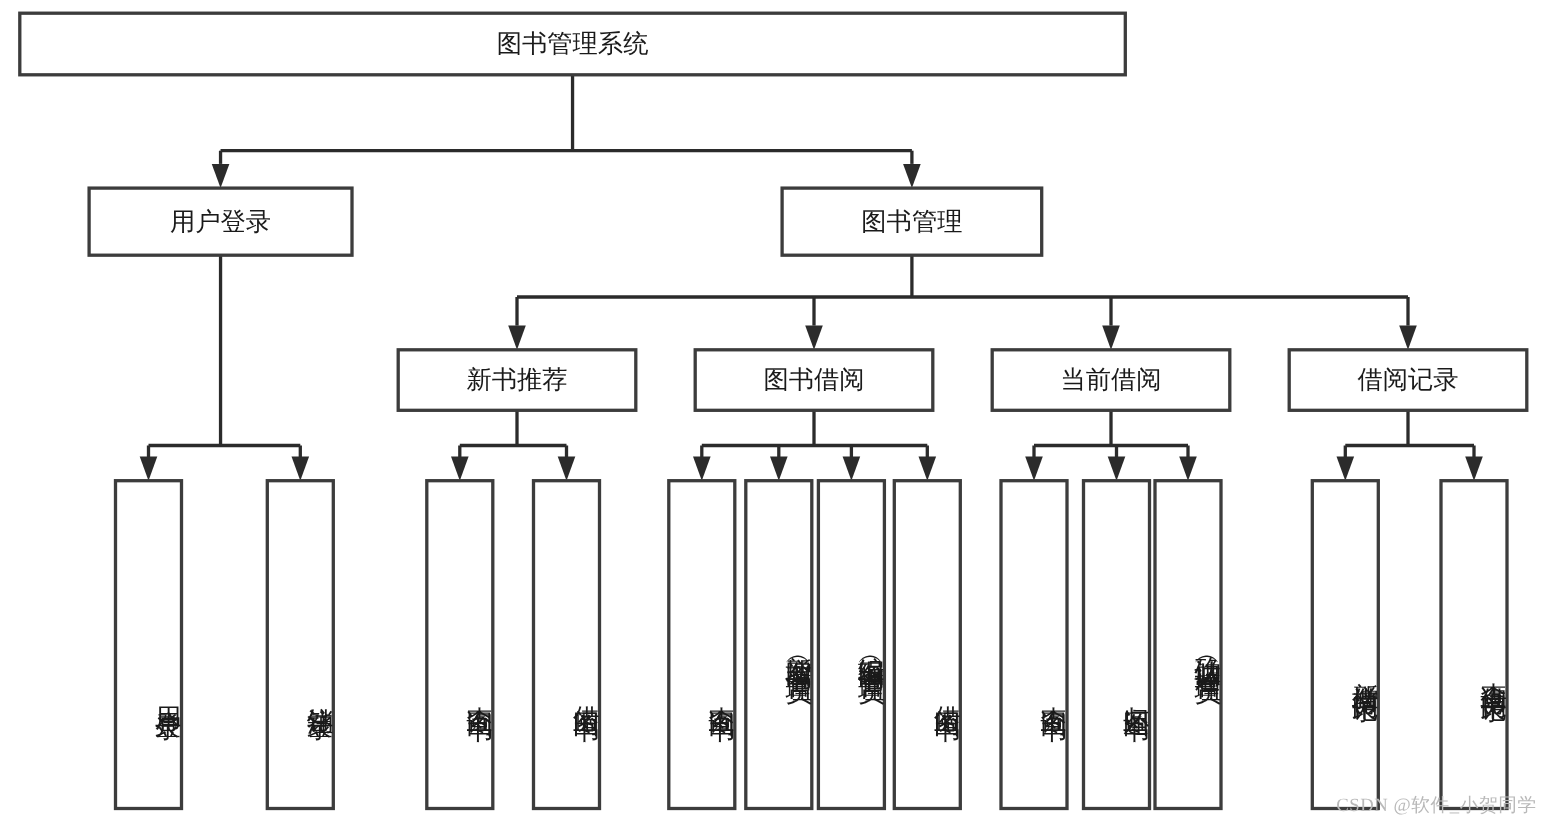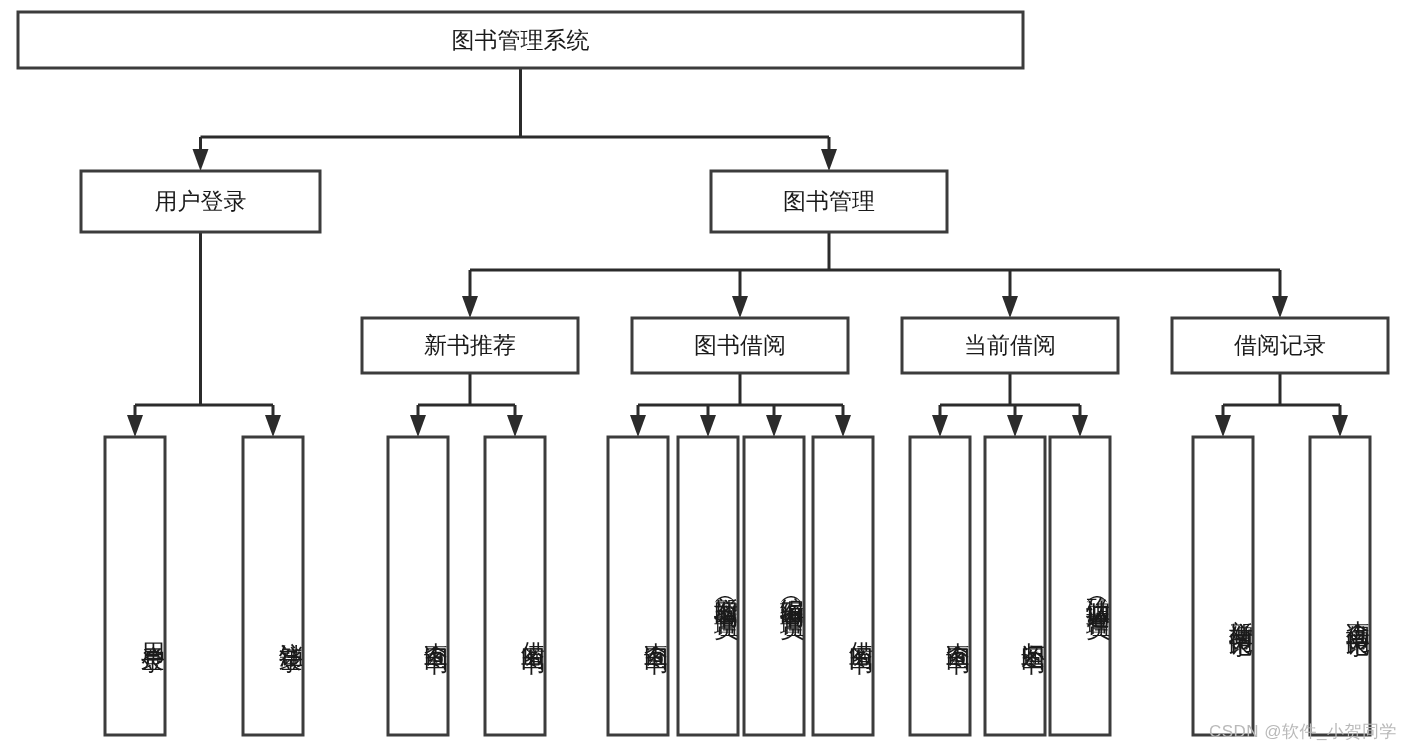--- a/index.html
+++ b/index.html
@@ -63,21 +63,21 @@
     line-height: 1.0;
     color: #1a1a1a;
     letter-spacing: 3px;
     pointer-events: none;
     overflow: hidden;
   }
   .watermark {
     position: absolute;
     right: 8px;
     bottom: 4px;
-    font-family: Liberation Sans, sans-serif;
+    font-family: Liberation Serif, serif;
     font-size: 17px;
     color: #b9b9b9;
     letter-spacing: 0.5px;
     white-space: nowrap;
   }
 </style>
 </head>
 <body>
 
 <div id="diagram-root">

